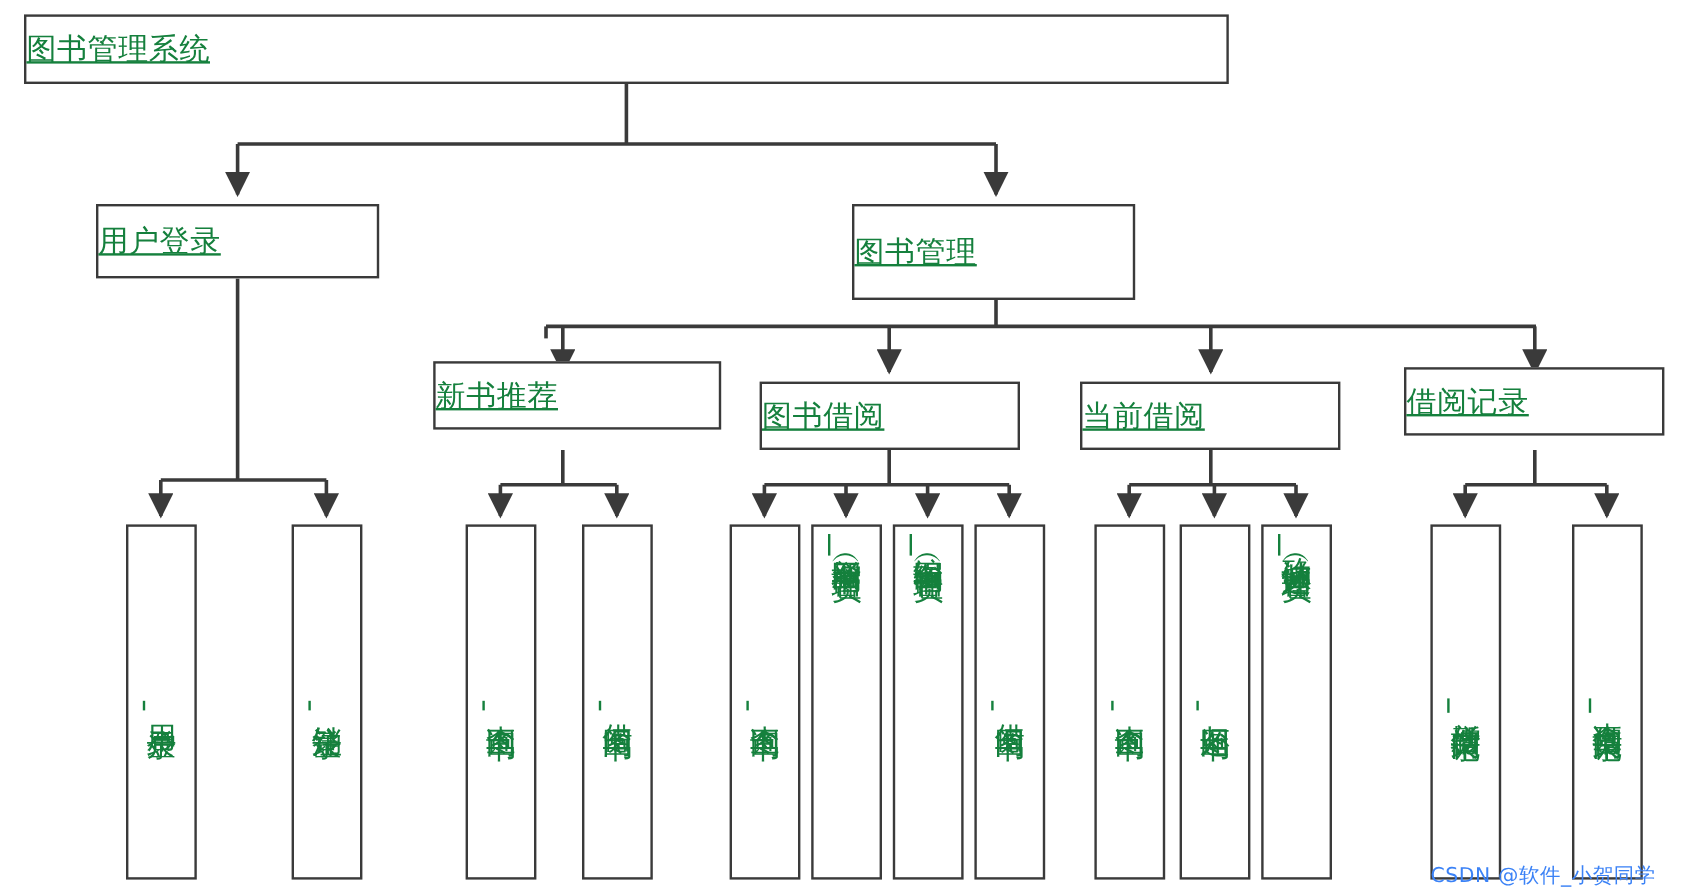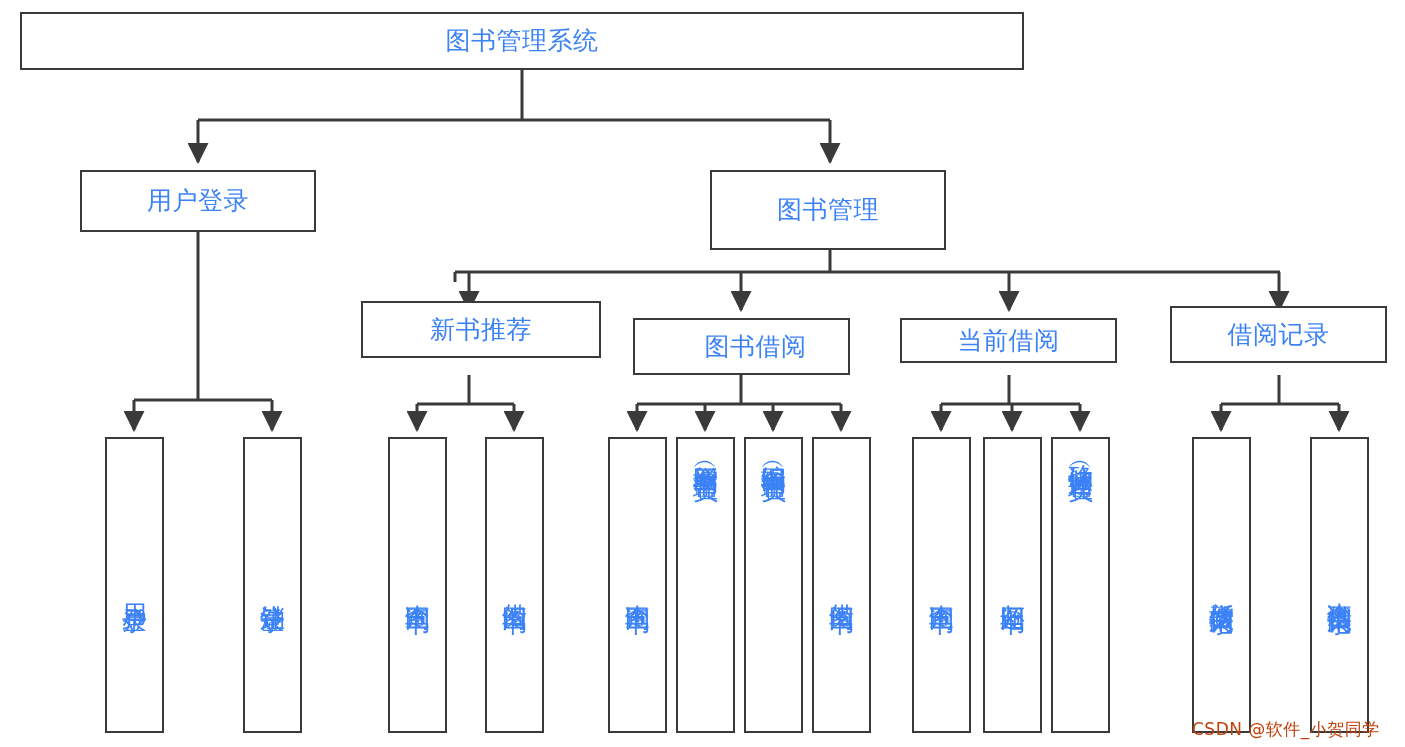--- a/index.html
+++ b/index.html
@@ -24,22 +24,23 @@
     width: 1405px;
     height: 747px;
   }
   .node {
     position: absolute;
     box-sizing: border-box;
     border: 2.5px solid #3a3a3a;
     background: #ffffff;
     display: flex;
     align-items: center;
-    justify-content: center;
-    color: #3b82f6;
+    justify-content: flex-start;
+    color: #15803d;
+    text-decoration: underline;
   }
   .node .label {
     text-align: center;
     line-height: 1.12;
     white-space: nowrap;
   }
   .node.horiz .label {
     font-size: 25px;
     letter-spacing: 0.5px;
   }
@@ -59,21 +60,21 @@
     white-space: nowrap;
     margin: 0 auto;
   }
   .node.vert.center .label {
     margin-top: auto;
     margin-bottom: auto;
   }
   .watermark {
     position: absolute;
     font-size: 17px;
-    color: #c2410c;
+    color: #3b82f6;
     white-space: nowrap;
     letter-spacing: 0.5px;
   }
 </style>
 </head>
 <body>
 
 <div id="canvas">
 
   <svg class="edges" viewBox="0 0 1405 747" xmlns="http://www.w3.org/2000/svg">
@@ -137,24 +138,24 @@
   <div class="node horiz" style="left:80px; top:170px; width:236px; height:62px;">
     <span class="label">用户登录</span>
   </div>
   <div class="node horiz" style="left:710px; top:170px; width:236px; height:80px;">
     <span class="label">图书管理</span>
   </div>
 
   <div class="node horiz" style="left:361px; top:301px; width:240px; height:57px;">
     <span class="label">新书推荐</span>
   </div>
-  <div class="node horiz" style="left:633px; top:318px; width:217px; height:57px;padding-left:28px;">
+  <div class="node horiz" style="left:633px; top:318px; width:217px; height:57px;">
     <span class="label">图书借阅</span>
   </div>
-  <div class="node horiz" style="left:900px; top:318px; width:217px; height:45px;">
+  <div class="node horiz" style="left:900px; top:318px; width:217px; height:57px;">
     <span class="label">当前借阅</span>
   </div>
   <div class="node horiz" style="left:1170px; top:306px; width:217px; height:57px;">
     <span class="label">借阅记录</span>
   </div>
 
   <div class="node vert center" style="left:105px; top:437px; width:59px; height:296px;">
     <span class="label">用户登录</span>
   </div>
   <div class="node vert center" style="left:243px; top:437px; width:59px; height:296px;">

